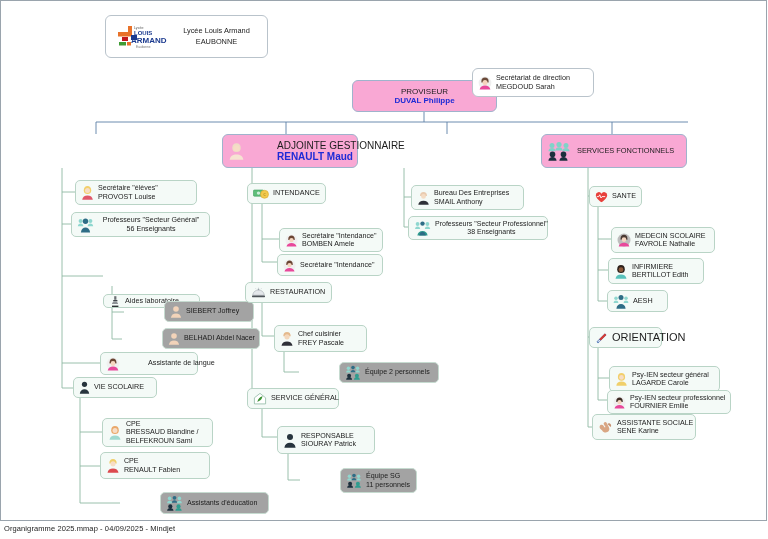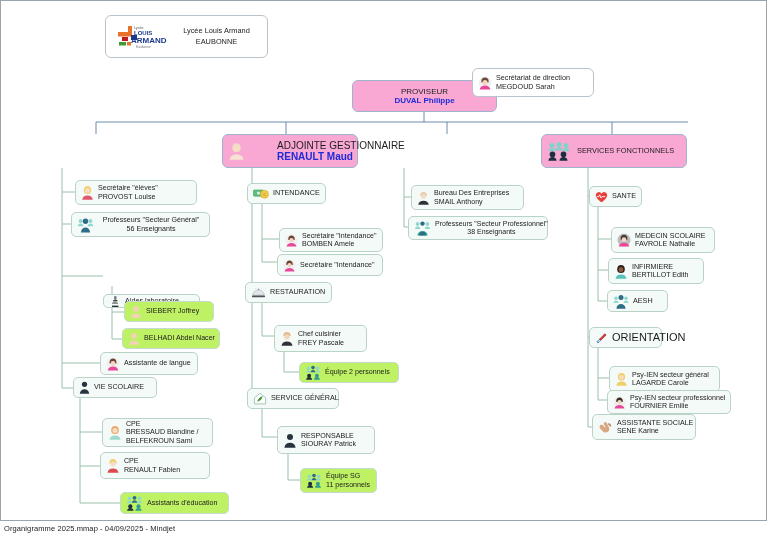--- a/index.html
+++ b/index.html
@@ -61,22 +61,23 @@
     background:#f9a8d4;
     border:1px solid #9fb3cc;
     border-radius:6px;
   }
   .node.plain{
     background:#ffffff;
     border:1px solid #b9c3cb;
     border-radius:6px;
   }
   .node.leaf-white{
-    background:#bef264;
+    background:#a3a3a3;
     border:1px solid #c6dbd0;
+    margin-left:40px;
   }
 
   .name-blue{color:#1e2bd6;font-weight:bold;}
   .ctr{text-align:center;}
 
   
   #logo-box{
     position:absolute;left:105px;top:15px;width:163px;height:43px;
     background:#ffffff;border:1px solid #b9c3cb;border-radius:6px;
     display:flex;align-items:center;padding:0 8px;box-sizing:border-box;
@@ -297,21 +298,21 @@
       <svg width="12" height="13" viewBox="0 0 12 13">
         <circle cx="6" cy="4" r="2.8" fill="#f2d3b9"></circle>
         <path d="M.9 12.8c.3-3 2.3-4.4 5.1-4.4s4.8 1.4 5.1 4.4z" fill="#f2d3b9"></path>
       </svg>
     </div>
     <div class="txt" style="font-size:7.1px;">
       <span class="l1">BELHADI Abdel Nacer</span>
     </div>
   </div>
 
-  <div class="node" style="left:100px;top:352px;width:98px;height:23px;">
+  <div class="node" style="left:100px;top:352px;width:98px;height:23px;gap:24px;">
     <div class="ico">
       <svg width="14" height="14" viewBox="0 0 14 14">
         <circle cx="7" cy="7" r="6.4" fill="#f0f0f0"></circle>
         <path d="M7 1.6c2.1 0 3.4 1.4 3.4 3.7v1.3H3.6V5.3C3.6 3 4.9 1.6 7 1.6z" fill="#6a4432"></path>
         <circle cx="7" cy="6.5" r="2.4" fill="#f6d6c0"></circle>
         <path d="M1.7 13.4c.4-2.5 2.6-3.8 5.3-3.8s4.9 1.3 5.3 3.8z" fill="#e8489b"></path>
       </svg>
     </div>
     <div class="txt" style="font-size:7.2px;">
       <span class="l1">Assistante  de langue</span>

